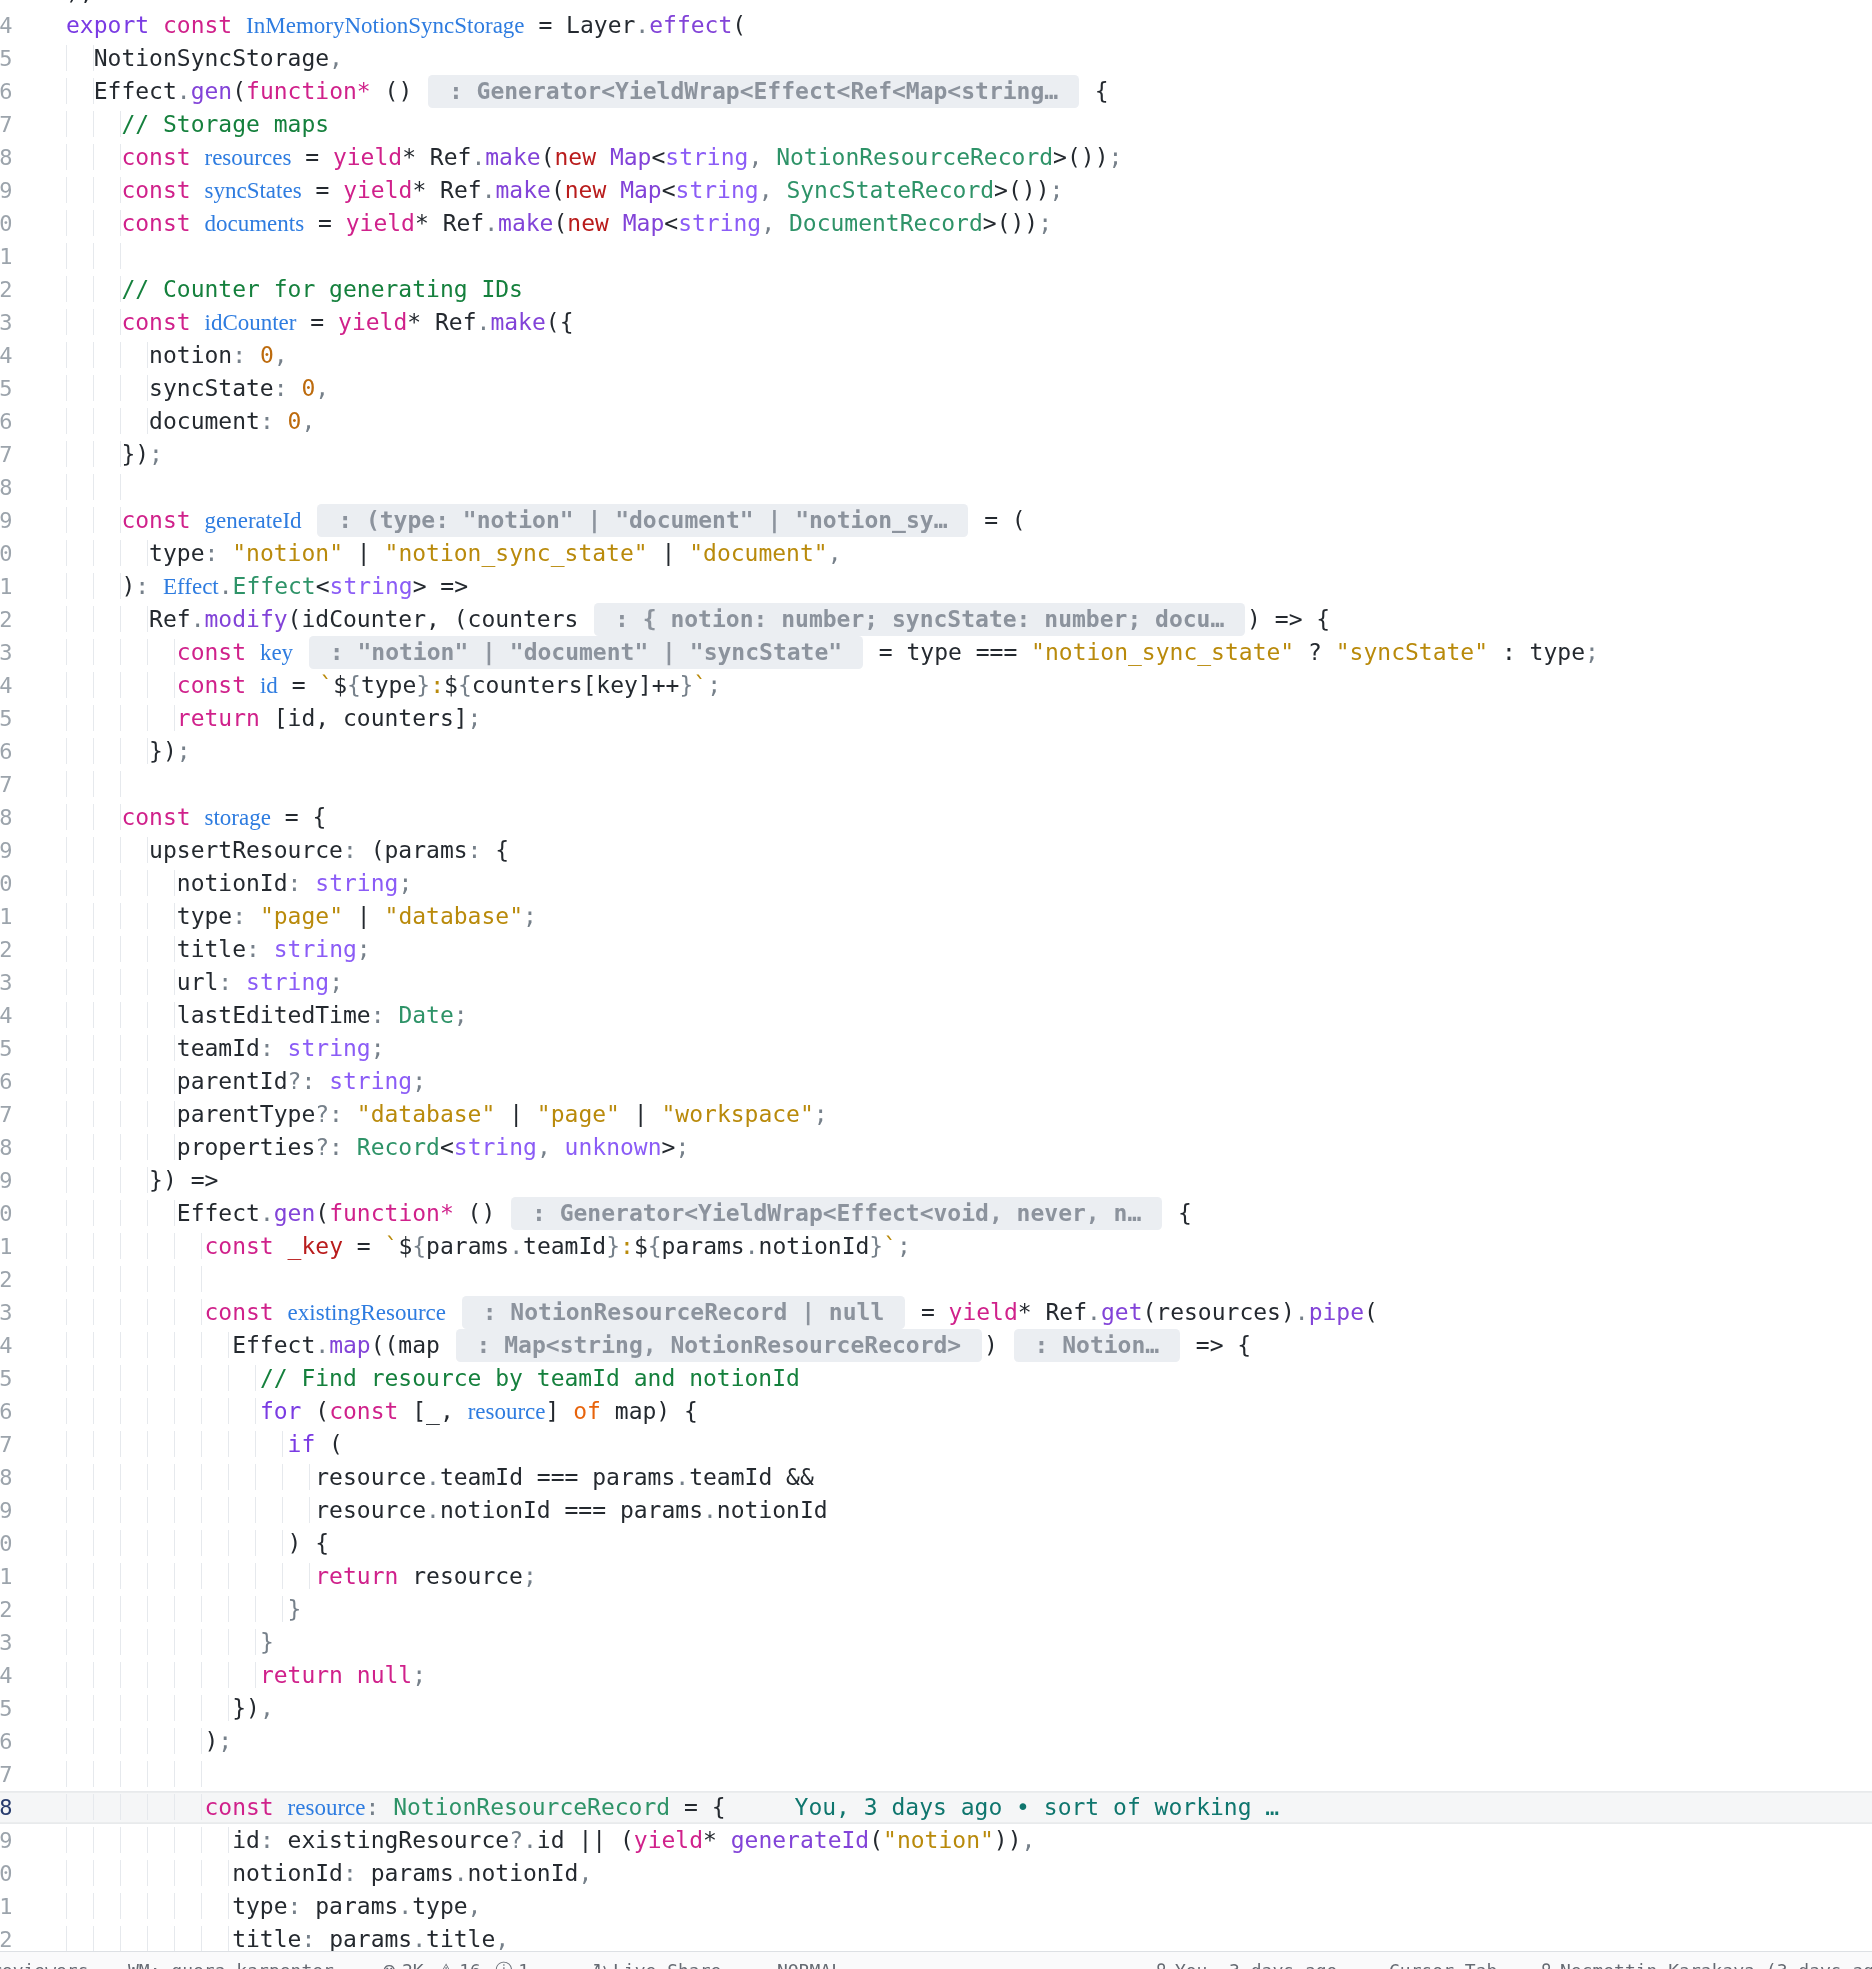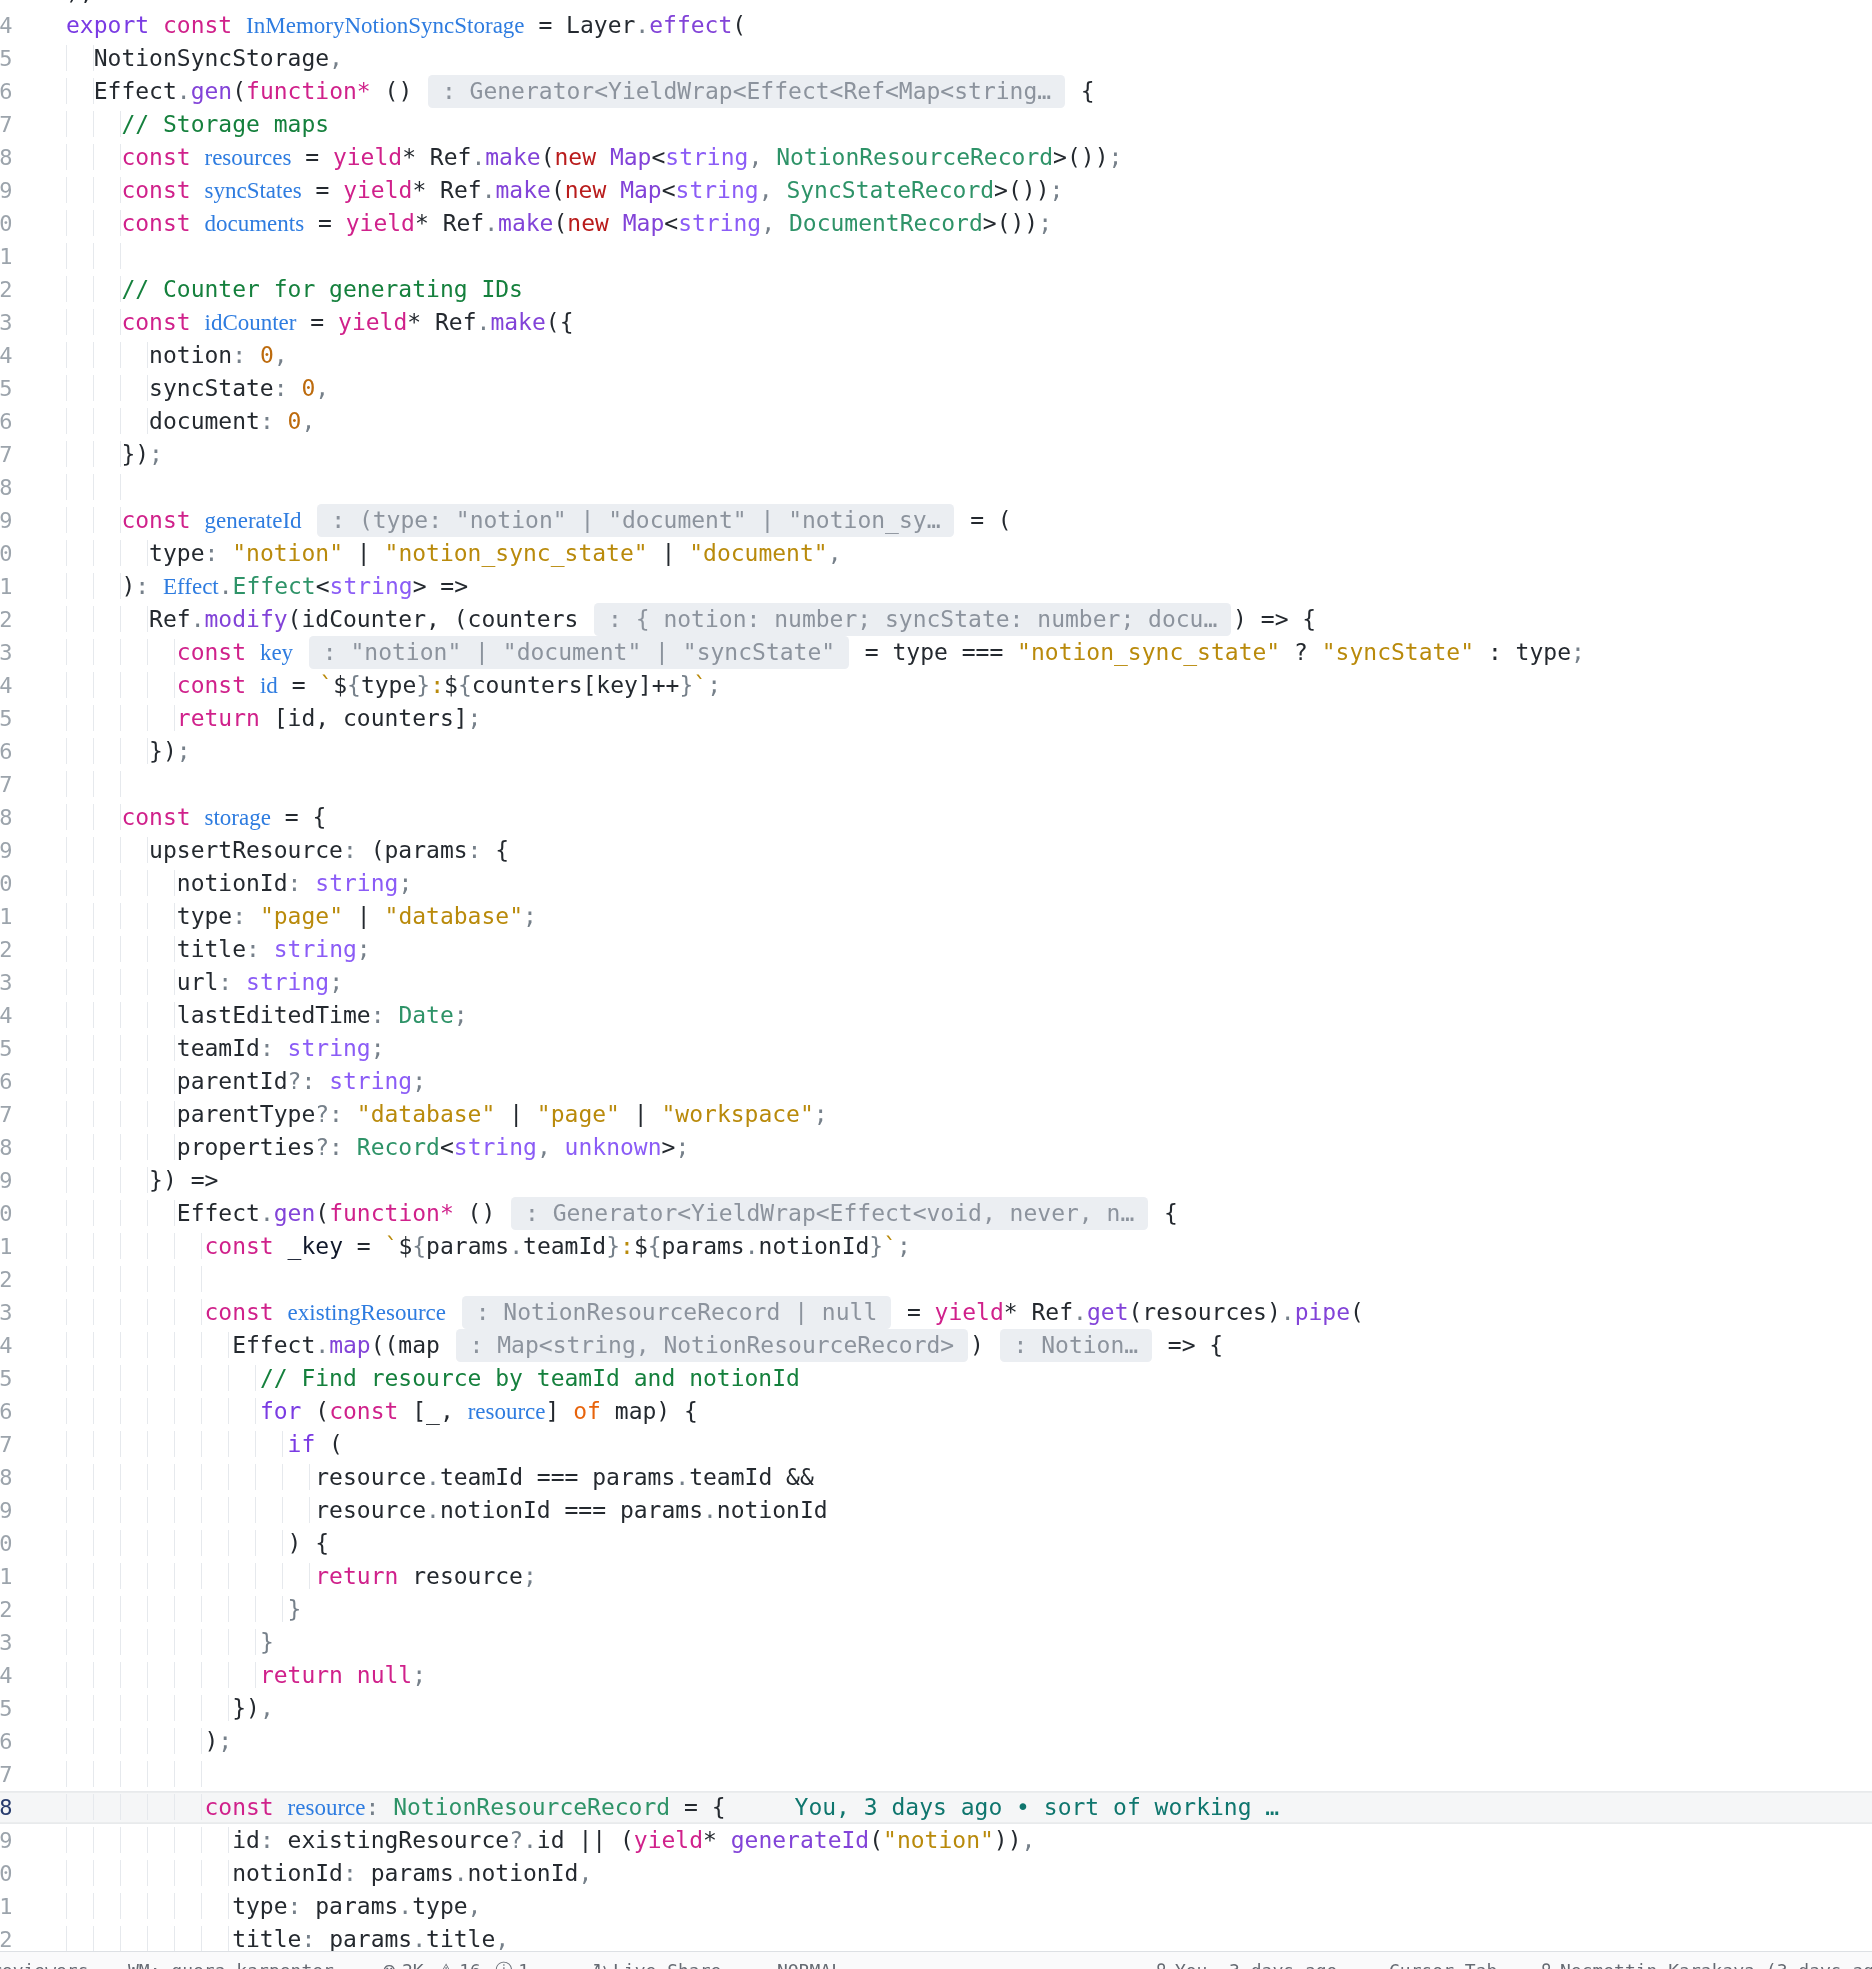--- a/index.html
+++ b/index.html
@@ -23,30 +23,30 @@
   }
   .line.active .ln{color:#283C6E;}
   .ind{background:repeating-linear-gradient(to right,#E6E9ED 0 1.4px,transparent 1.4px 27px);}
   .tk-p{color:#24292F;}
   .tk-g{color:#76808A;}
   .tk-c{color:#15803d;}
   .tk-k{color:#D0218B;}
   .tk-kw2{color:#7A3BE3;}
   .tk-kn{color:#b91c1c;}
   .tk-v{color:#2E7CE0;font-family:Liberation Serif, serif;}
-  .tk-vd{color:#0f172a;}
+  .tk-vd{color:#b91c1c;}
   .tk-m{color:#8243D8;}
   .tk-t{color:#2E9368;}
   .tk-ts{color:#8b5cf6;}
   .tk-o{color:#E8640C;text-align:right;}
   .tk-s{color:#B98A0B;}
   .tk-num{color:#BD6B0D;}
   .tk-i{
     display:inline-block;background:#EBEEF2;color:#8C939D;border-radius:4.5px;
-    padding:0 14px;margin:0 1.8px;font-weight:400;
+    padding:0 21px;margin:0 1.8px;font-weight:700;
   }
   .blame{color:#0f766e;padding-left:69px;font-weight:400;}
   .statusbar{
     position:absolute;top:1951px;left:0;width:1873px;height:36px;
     border-top:1.8px solid #DDE0E4;background:#FAFAFB;z-index:5;
     font-size:18px;color:#666B73;
   }
   .sb-item{
     position:absolute;top:0;height:36px;display:flex;align-items:center;
     gap:5.5px;white-space:nowrap;

